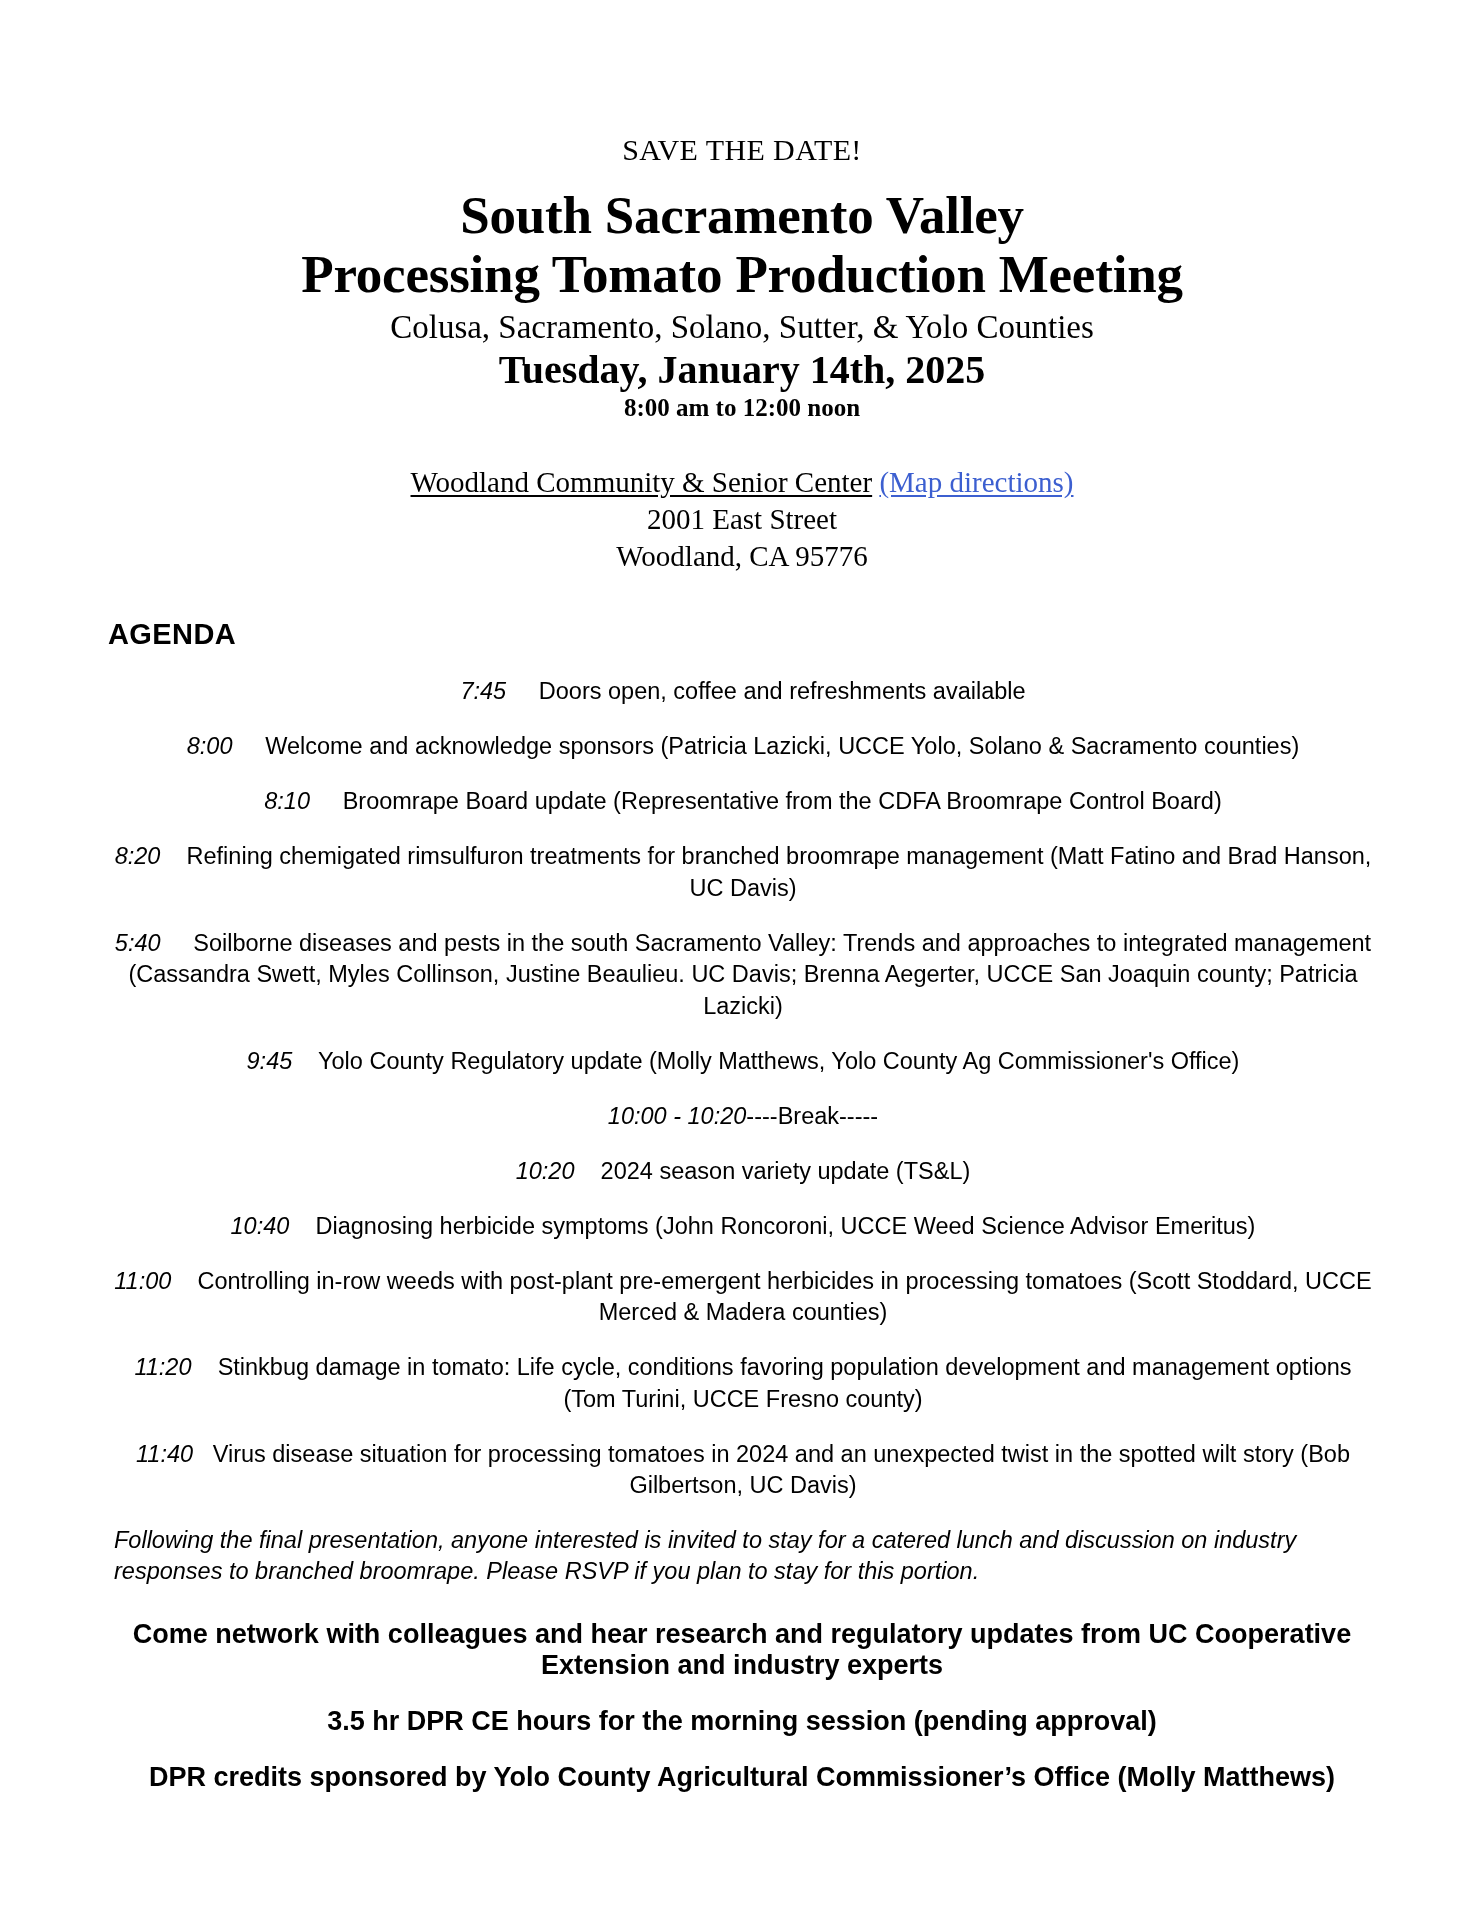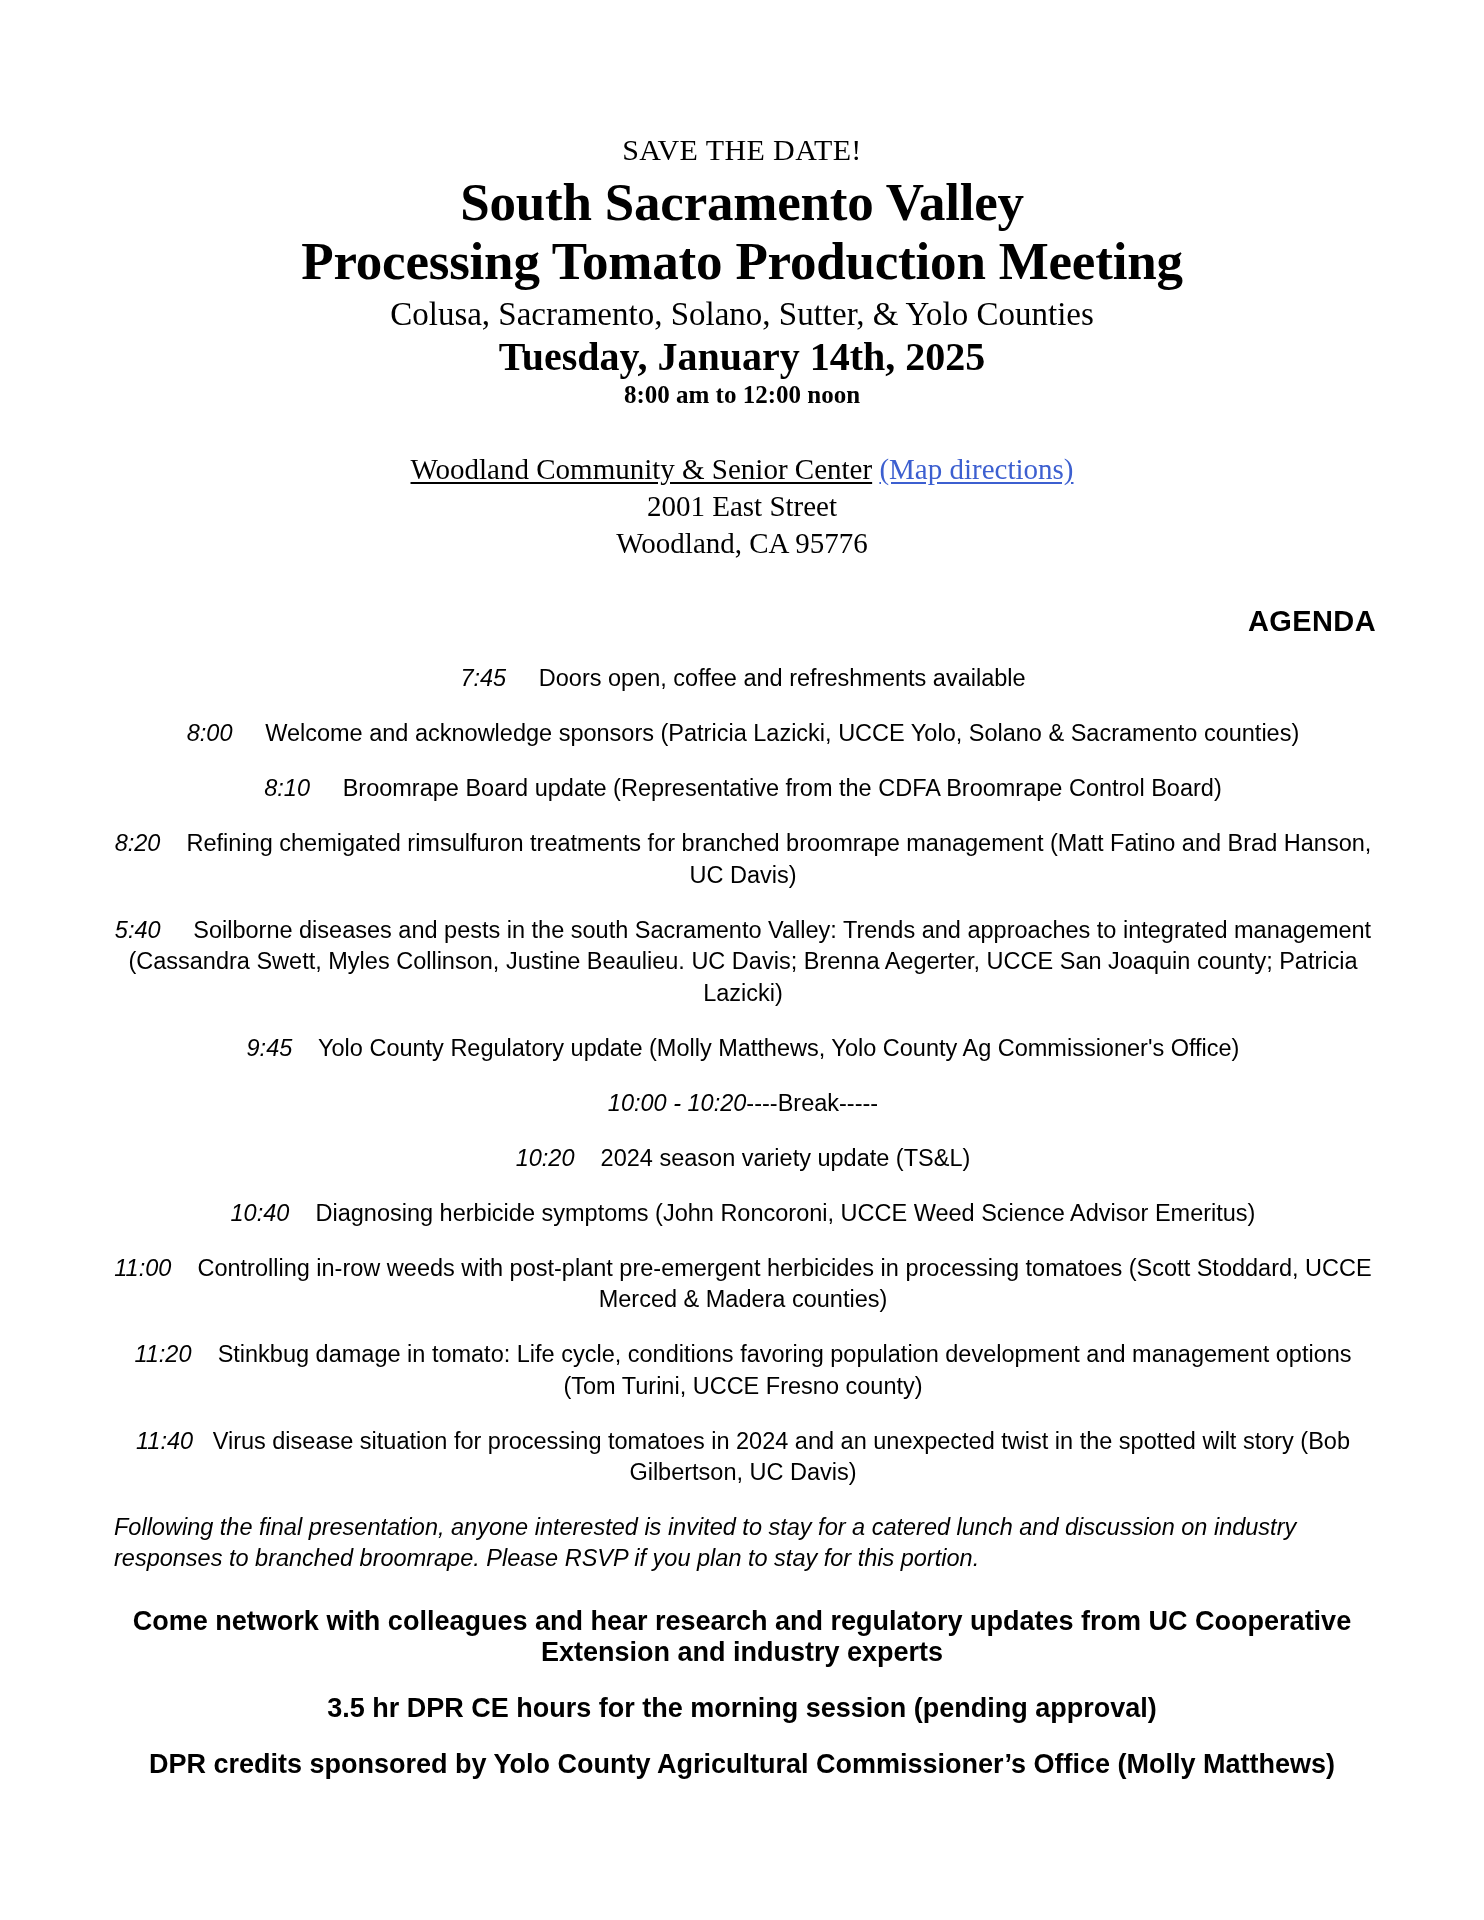--- a/index.html
+++ b/index.html
@@ -38,21 +38,21 @@
     letter-spacing: 0.4px;
     font-weight: 400;
   }
 
   .main-title {
     font-family: "Liberation Serif", serif;
     font-weight: 700;
     font-size: 53px;
     line-height: 59px;
     letter-spacing: -0.2px;
-    margin-top: 4px;
+    margin-top: 17px;
   }
   .main-title .line2 {
     display: block;
   }
 
   .counties {
     font-family: "Liberation Serif", serif;
     font-size: 33px;
     line-height: 42px;
     font-weight: 400;
@@ -91,21 +91,21 @@
     text-decoration: underline;
     text-underline-offset: 3px;
     cursor: pointer;
   }
   .venue-addr1, .venue-addr2 {
     display: block;
   }
 
   
   .agenda-heading {
-    text-align: right;
+    text-align: left;
     font-family: "Liberation Sans", sans-serif;
     font-weight: 700;
     font-size: 29px;
     line-height: 36px;
     margin-top: 41px;
     letter-spacing: 0.4px;
   }
 
   .agenda-list {
     margin-top: 24px;

